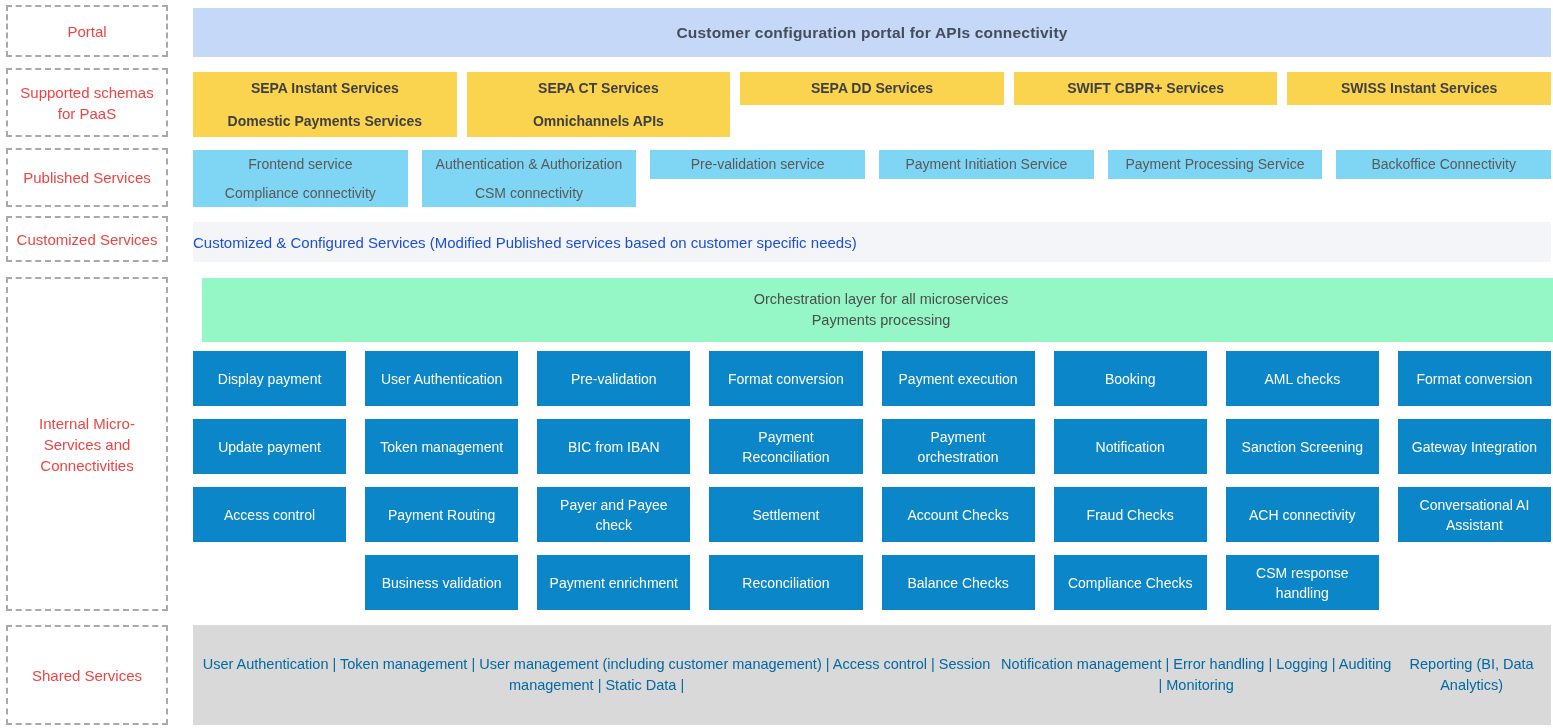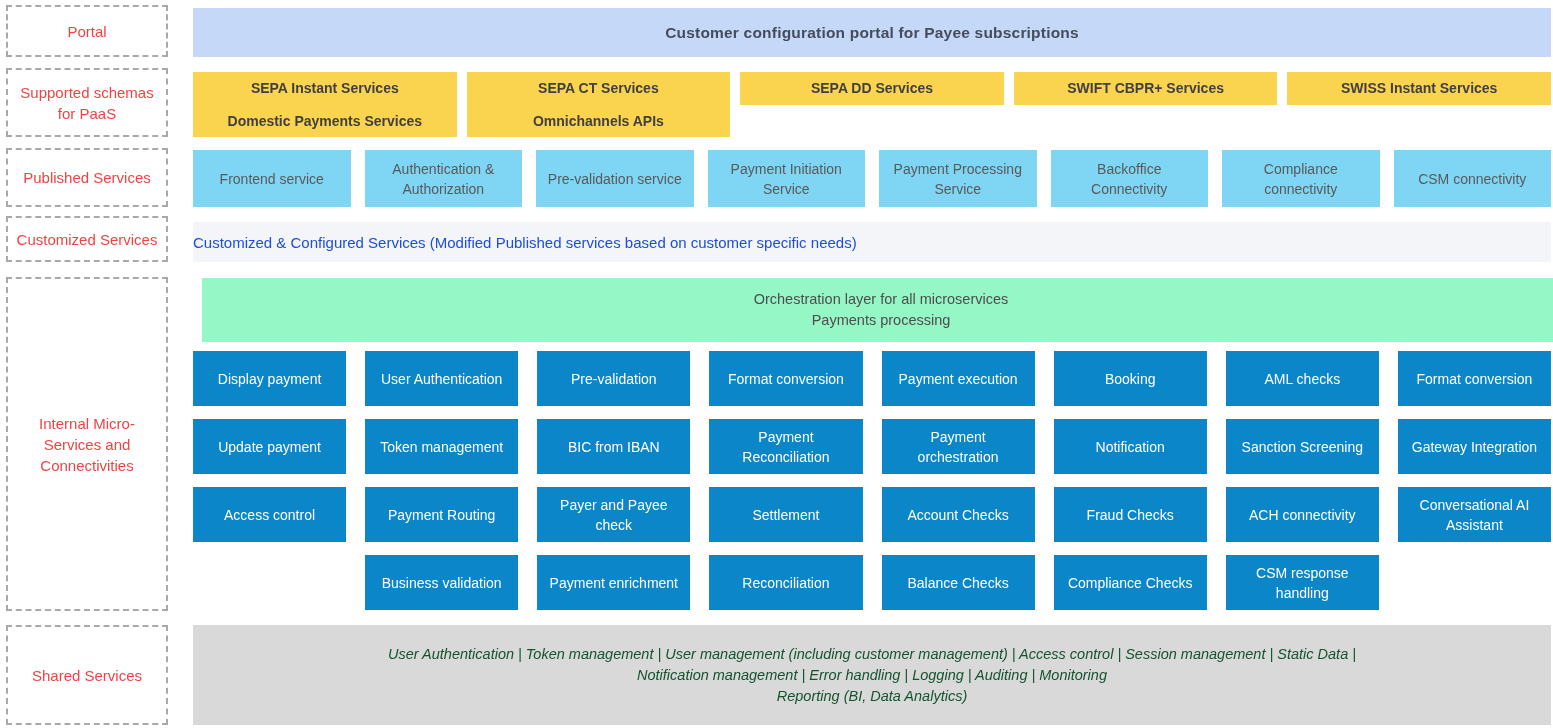--- a/index.html
+++ b/index.html
@@ -28,21 +28,21 @@
     display:flex;align-items:center;justify-content:center;
     color:#454d5c;font-weight:bold;font-size:15.5px;letter-spacing:.2px;
   }
   .row-grid{display:grid;}
   .schemas-row{top:72px;height:65px;grid-template-columns:repeat(5,1fr);column-gap:10px;}
   .ybox{
     background:#fbd44f;
     display:flex;align-items:center;justify-content:center;text-align:center;
     color:#404040;font-weight:bold;font-size:14px;line-height:20px;padding:2px 10px;
   }
-  .published-row{top:150px;height:57px;grid-template-columns:repeat(8,1fr);column-gap:14px;border-radius:23px;}
+  .published-row{top:150px;height:57px;grid-template-columns:repeat(6,1fr);column-gap:14px;border-radius:23px;}
   .pbox{
     background:#7fd6f4;
     display:flex;align-items:center;justify-content:center;text-align:center;
     color:#595959;font-size:14px;line-height:20px;padding:2px 8px;
   }
   .customized{
     top:222px;height:40px;background:#f4f5f8;
     display:flex;align-items:center;justify-content:flex-start;
     color:#1d4ed8;font-size:15px;
   }
@@ -59,38 +59,38 @@
     column-gap:19px;row-gap:13px;
   }
   .mcell{
     background:#0b86c8;
     display:flex;align-items:center;justify-content:center;text-align:center;
     color:#ffffff;font-size:14px;line-height:20px;padding:2px 8px;
   }
   .mcell.empty{background:transparent;}
   .shared{
     top:625px;height:100px;background:#d9d9d9;
-    display:flex;flex-direction:column;align-items:center;justify-content:center;
-    color:#14532d;font-size:14.5px;line-height:21px;text-align:center;font-style:italic;
+    display:flex;flex-direction:row;align-items:center;justify-content:center;
+    color:#0369a1;font-size:14.5px;line-height:21px;text-align:center;
   }
 </style>
 </head>
 <body>
 
 <div id="canvas">
 
   <div class="side-box" style="top:5px;height:52px;">Portal</div>
   <div class="side-box" style="top:68px;height:69px;">Supported schemas for PaaS</div>
   <div class="side-box" style="top:148px;height:59px;">Published Services</div>
   <div class="side-box" style="top:216px;height:46px;">Customized Services</div>
   <div class="side-box" style="top:277px;height:334px;">Internal Micro-Services and Connectivities</div>
   <div class="side-box" style="top:625px;height:100px;">Shared Services</div>
 
   <div class="main-row banner">
-    <span>Customer configuration portal for Payee subscriptions</span>
+    <span>Customer configuration portal for APIs connectivity</span>
   </div>
 
   <div class="main-row row-grid schemas-row">
     <div class="ybox">SEPA Instant Services</div>
     <div class="ybox">SEPA CT Services</div>
     <div class="ybox">SEPA DD Services</div>
     <div class="ybox">SWIFT CBPR+ Services</div>
     <div class="ybox">SWISS Instant Services</div>
     <div class="ybox">Domestic Payments Services</div>
     <div class="ybox">Omnichannels APIs</div>

